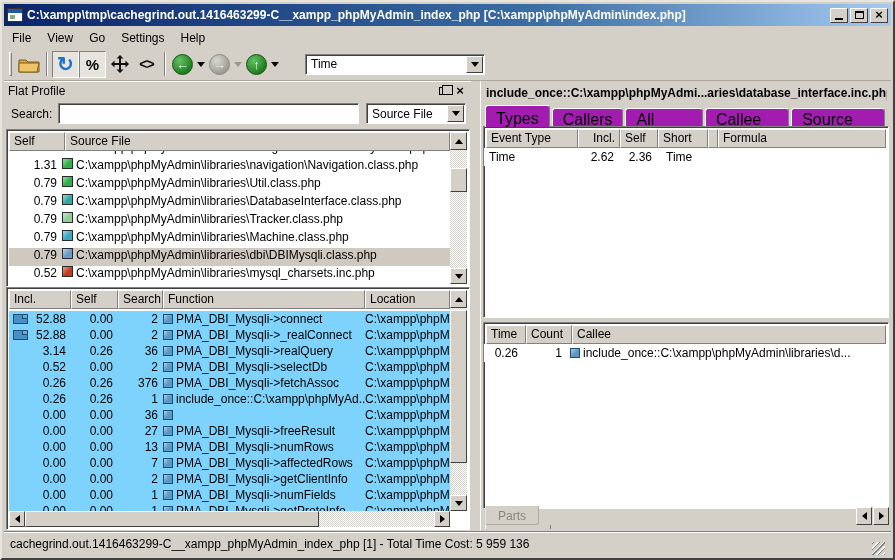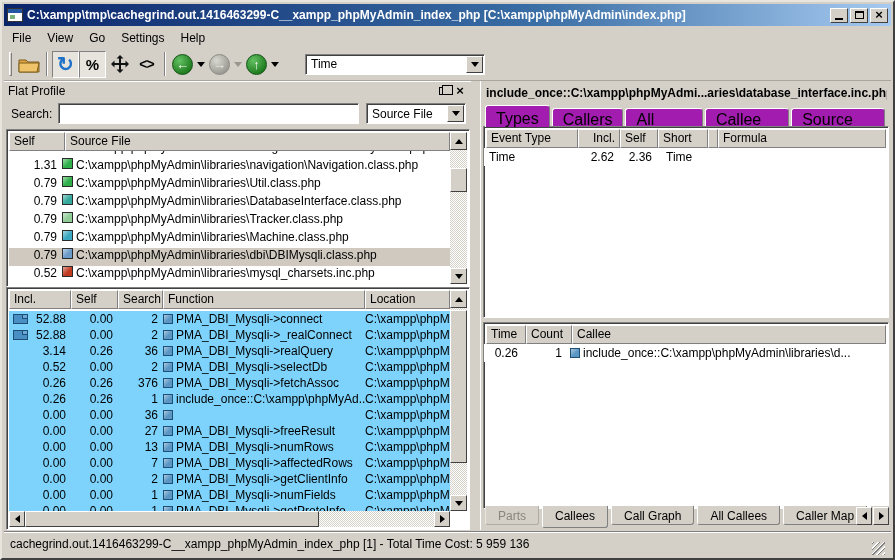--- a/index.html
+++ b/index.html
@@ -136,21 +136,21 @@
   .tc-short { width:50px; flex:none; padding-left:10px; }
   .tc-gap { width:10px; flex:none; }
   .tc-formula { flex:1; }
 
   .callees-table { position:absolute; top:241px; left:2px; right:2px; height:187px; }
   .crow { display:flex; align-items:center; height:18px; font-size:12px; white-space:nowrap; background:#fff; }
   .cc-time { width:40px; flex:none; text-align:right; padding-right:6px; }
   .cc-count { width:46px; flex:none; text-align:right; padding-right:8px; }
   .cc-callee { flex:1; display:flex; align-items:center; overflow:hidden; }
 
-  .tabs-bottom { position:absolute; bottom:1px; left:4px; right:2px; height:23px; display:flex; align-items:flex-start; overflow:hidden; }
+  .tabs-bottom { position:absolute; bottom:1px; left:4px; right:2px; height:23px; display:flex; align-items:flex-start; overflow:hidden;flex-direction:column; }
   .btab { background:#d4d0c8; border:1px solid #808080; border-left-color:#fff; border-top:none;
           border-radius:0 0 3px 3px; font-size:12px; padding:3px 12px 2px; height:19px; margin-right:3px; white-space:nowrap; position:relative; }
   .btab.active { height:22px; z-index:3; }
   .btab.disabled { color:#8a867e; border-color:#b0aca4; border-left-color:#e8e5df; }
   .tabscroll { position:absolute; right:0; top:1px; display:flex; gap:1px; background:#d4d0c8; }
   .tabscroll .sb-btn { width:16px; height:18px; }
 
   
   .statusbar { position:absolute; left:2px; right:2px; bottom:2px; height:25px; border-top:1px solid #808080;
                box-shadow:inset 0 1px 0 #fff; display:flex; align-items:center; font-size:12px; padding:0 6px; }

